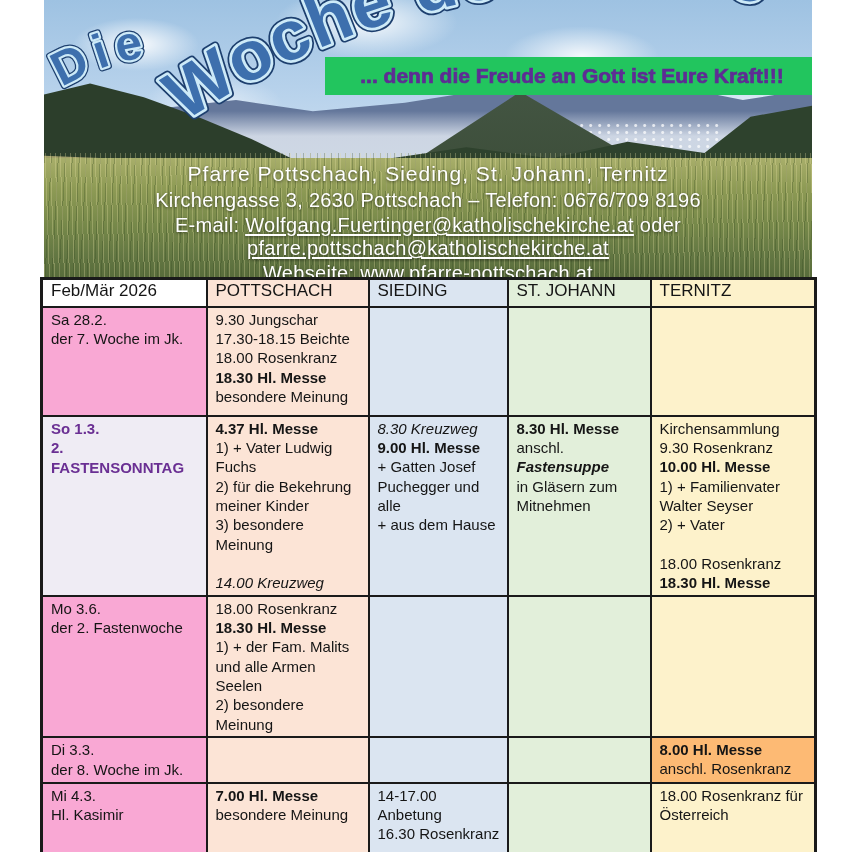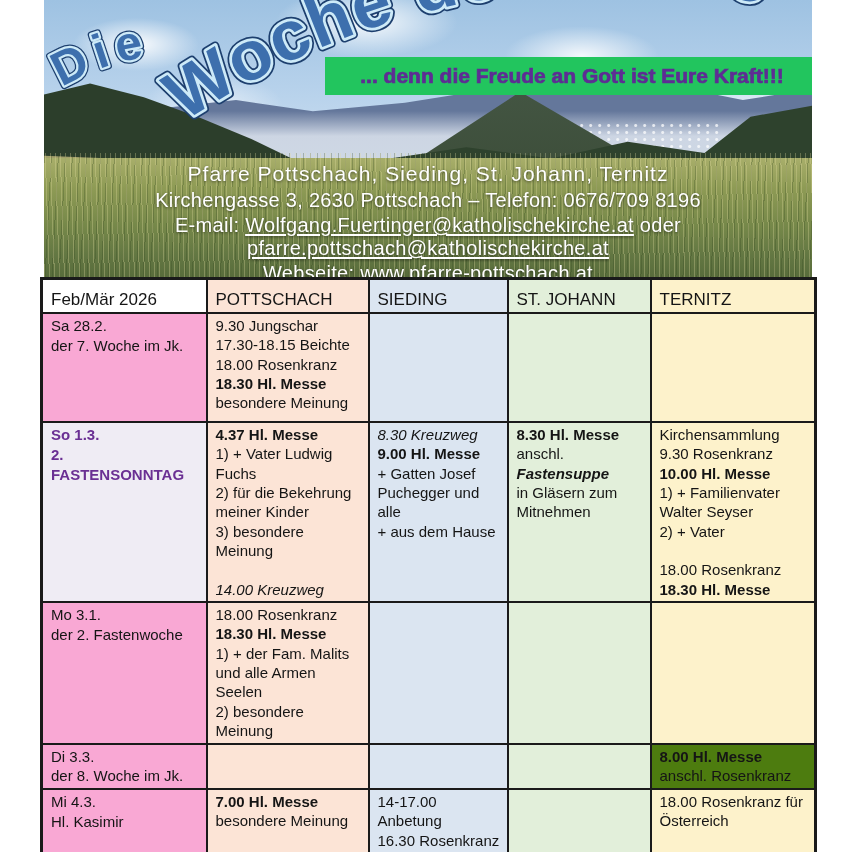--- a/index.html
+++ b/index.html
@@ -70,21 +70,21 @@
   .p-line.tight { margin-bottom:2px; }
   .u { text-decoration:underline; text-underline-offset:2px; }
 
   
   table.sched { position:absolute; left:40px; top:277px; width:774px;
     border-collapse:collapse; table-layout:fixed; border:3px solid #1a1a1a;
     font-size:15px; color:#151515; }
   .sched th, .sched td { border:2px solid #1a1a1a; vertical-align:top;
     padding:2px 6px 2px 8px; text-align:left; }
   .sched th { font-size:17px; font-weight:400; height:28px; white-space:nowrap;
-    padding-top:10px; }
+    padding-top:1px; }
   .sched tbody tr:nth-child(1) { height:109px; }
   .sched tbody tr:nth-child(2) { height:176px; }
   .sched tbody tr:nth-child(3) { height:115px; }
   .sched tbody tr:nth-child(4) { height:41px; }
   .sched tbody tr:nth-child(5) { height:120px; }
   .line { line-height:1.29; }
   .b  { font-weight:700; }
   .i  { font-style:italic; }
   .bi { font-weight:700; font-style:italic; }
   td.datecell { background:#f9a8d4; }
@@ -204,21 +204,21 @@
             <div class="line ">1) + Familienvater</div>
             <div class="line ">Walter Seyser</div>
             <div class="line ">2) + Vater</div>
             <div class="line ">&nbsp;</div>
             <div class="line ">18.00 Rosenkranz</div>
             <div class="line b">18.30 Hl. Messe</div>
           </td>
         </tr>
         <tr>
           <td class="datecell">
-            <div class="line">Mo 3.1.</div>
+            <div class="line">Mo 3.6.</div>
             <div class="line">der 2. Fastenwoche</div>
           </td>
           <td style="background: rgb(252, 228, 214);">
             <div class="line ">18.00 Rosenkranz</div>
             <div class="line b">18.30 Hl. Messe</div>
             <div class="line ">1) + der Fam. Malits</div>
             <div class="line ">und alle Armen Seelen</div>
             <div class="line ">2) besondere Meinung</div>
           </td>
           <td style="background: rgb(219, 229, 241);"></td>
@@ -226,21 +226,21 @@
           <td style="background: rgb(253, 242, 203);"></td>
         </tr>
         <tr>
           <td class="datecell">
             <div class="line">Di 3.3.</div>
             <div class="line">der 8. Woche im Jk.</div>
           </td>
           <td style="background: rgb(252, 228, 214);"></td>
           <td style="background: rgb(219, 229, 241);"></td>
           <td style="background: rgb(226, 239, 218);"></td>
-          <td style="background: #4d7c0f; margin-left: 30px;">
+          <td style="background: #fdba74; margin-left: 30px;">
             <div class="line b">8.00 Hl. Messe</div>
             <div class="line ">anschl. Rosenkranz</div>
           </td>
         </tr>
         <tr>
           <td class="datecell">
             <div class="line">Mi 4.3.</div>
             <div class="line">Hl. Kasimir</div>
           </td>
           <td style="background: rgb(252, 228, 214);">

